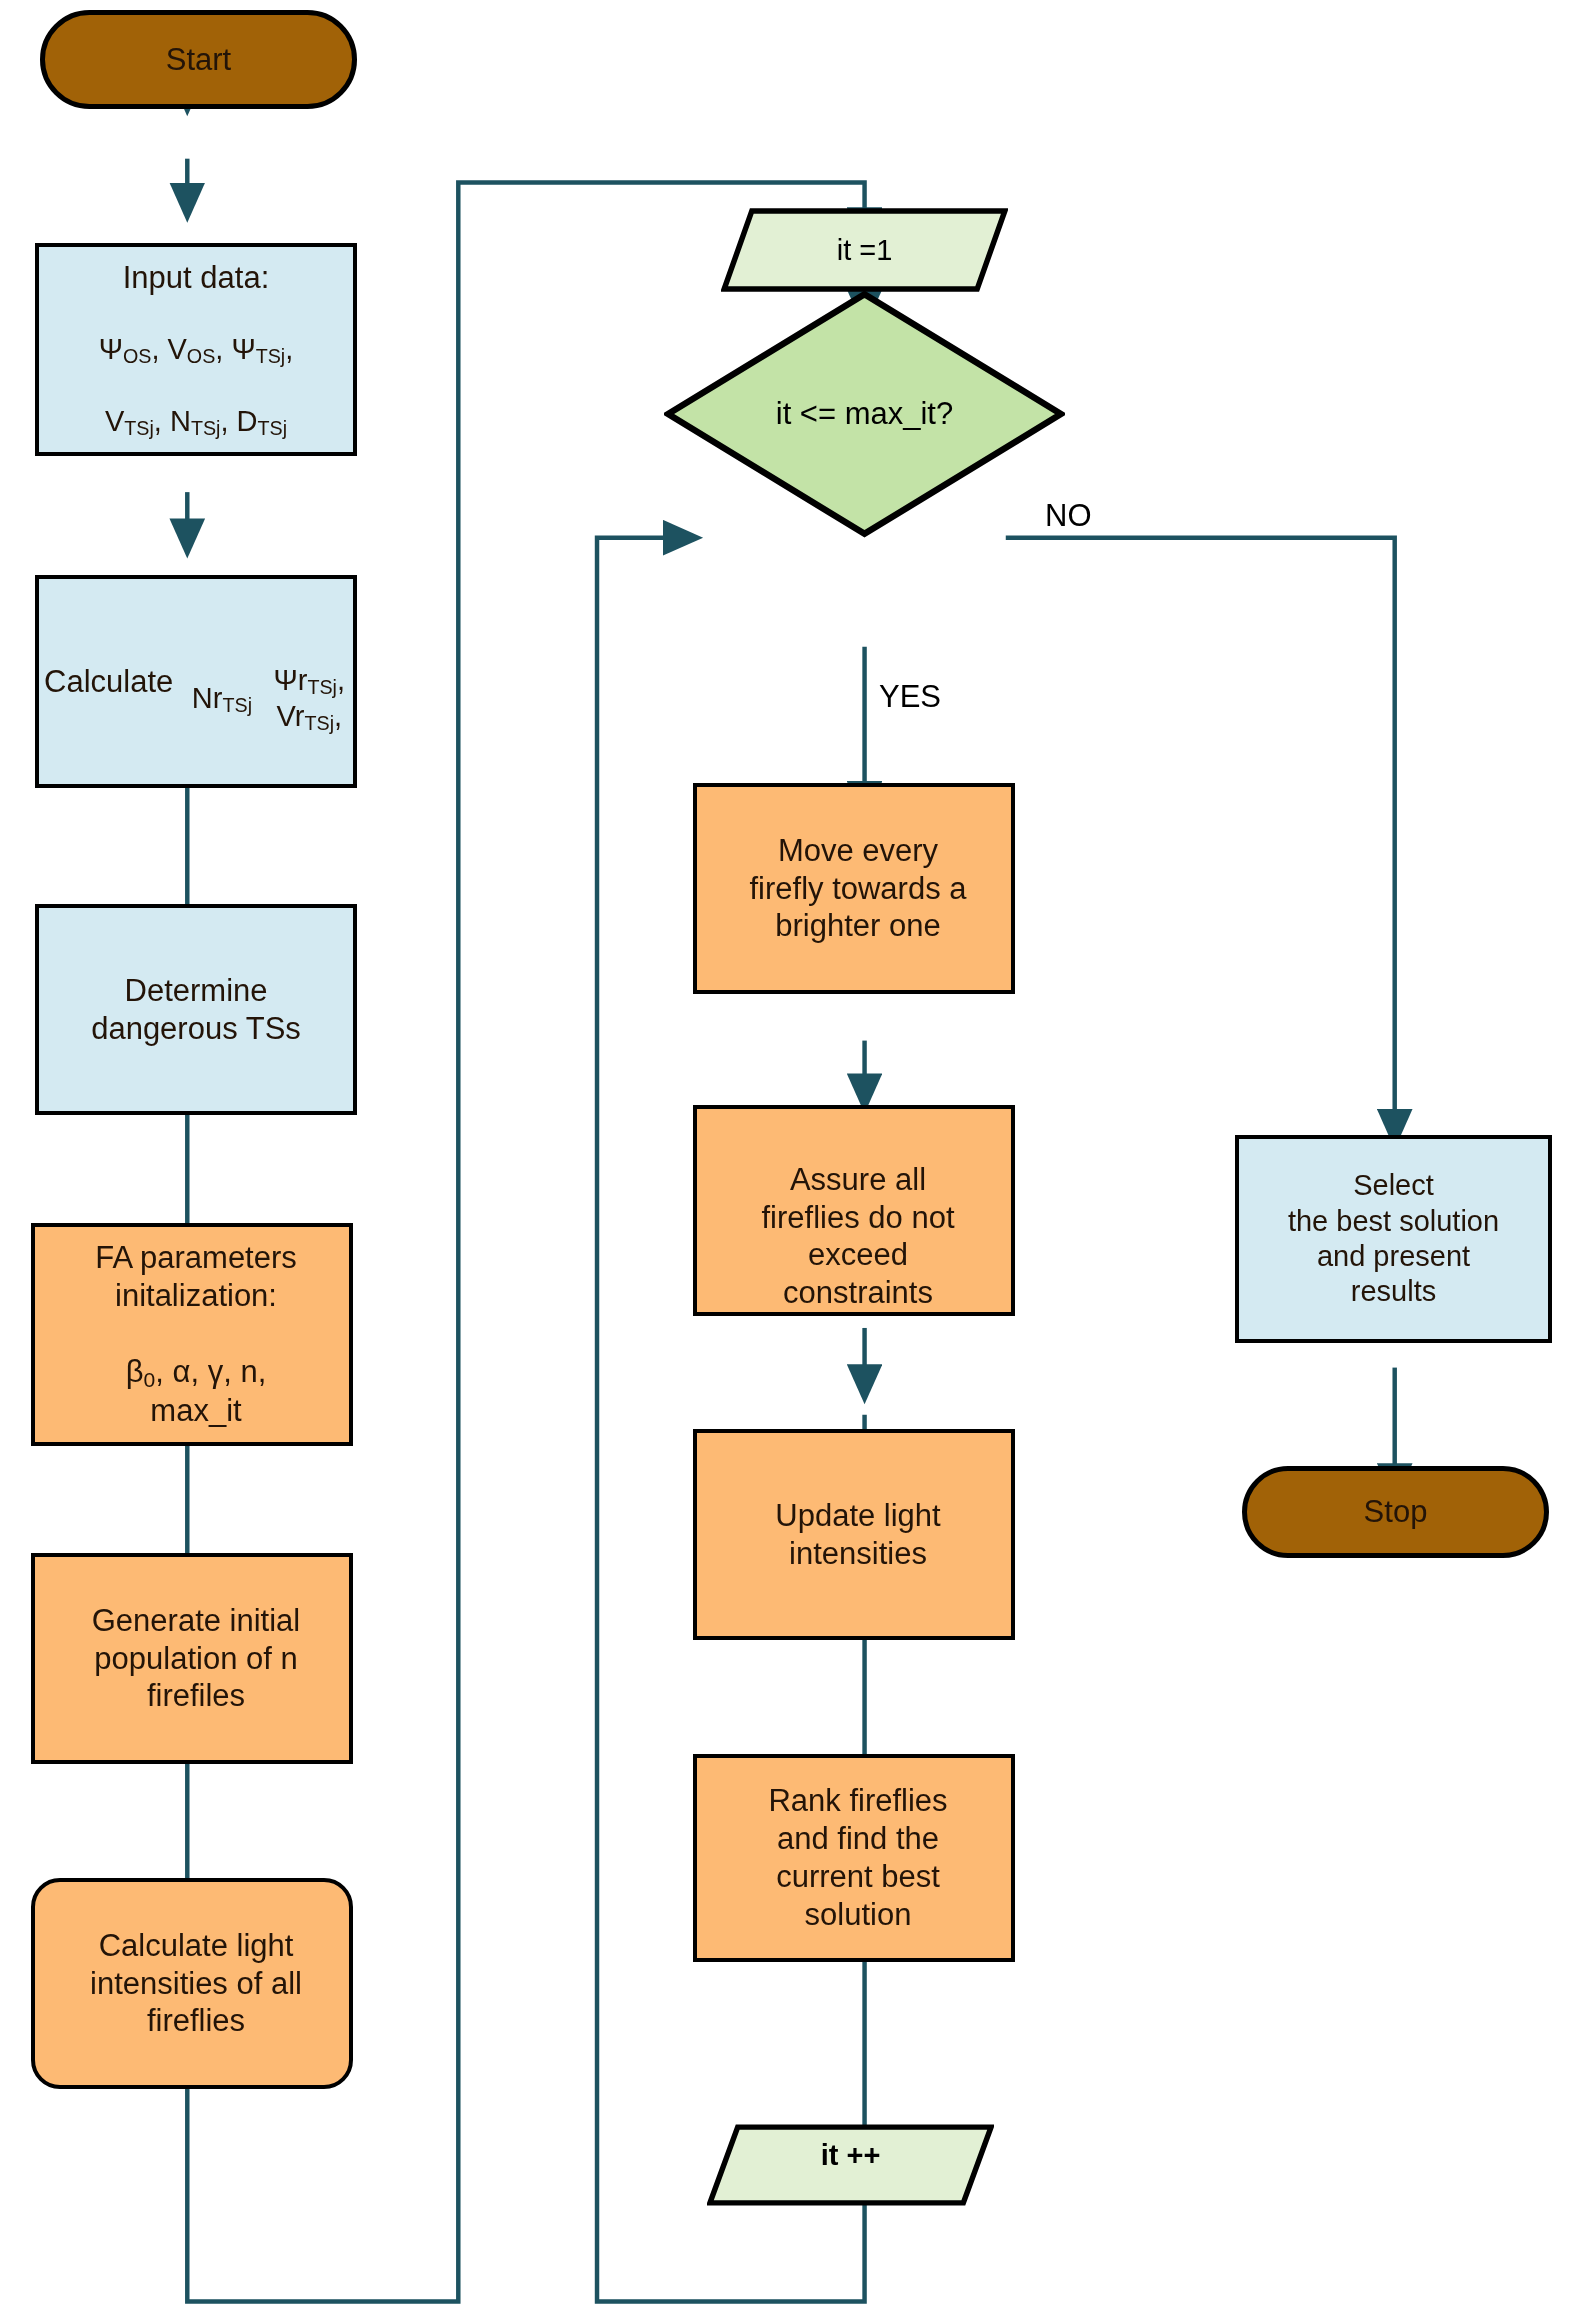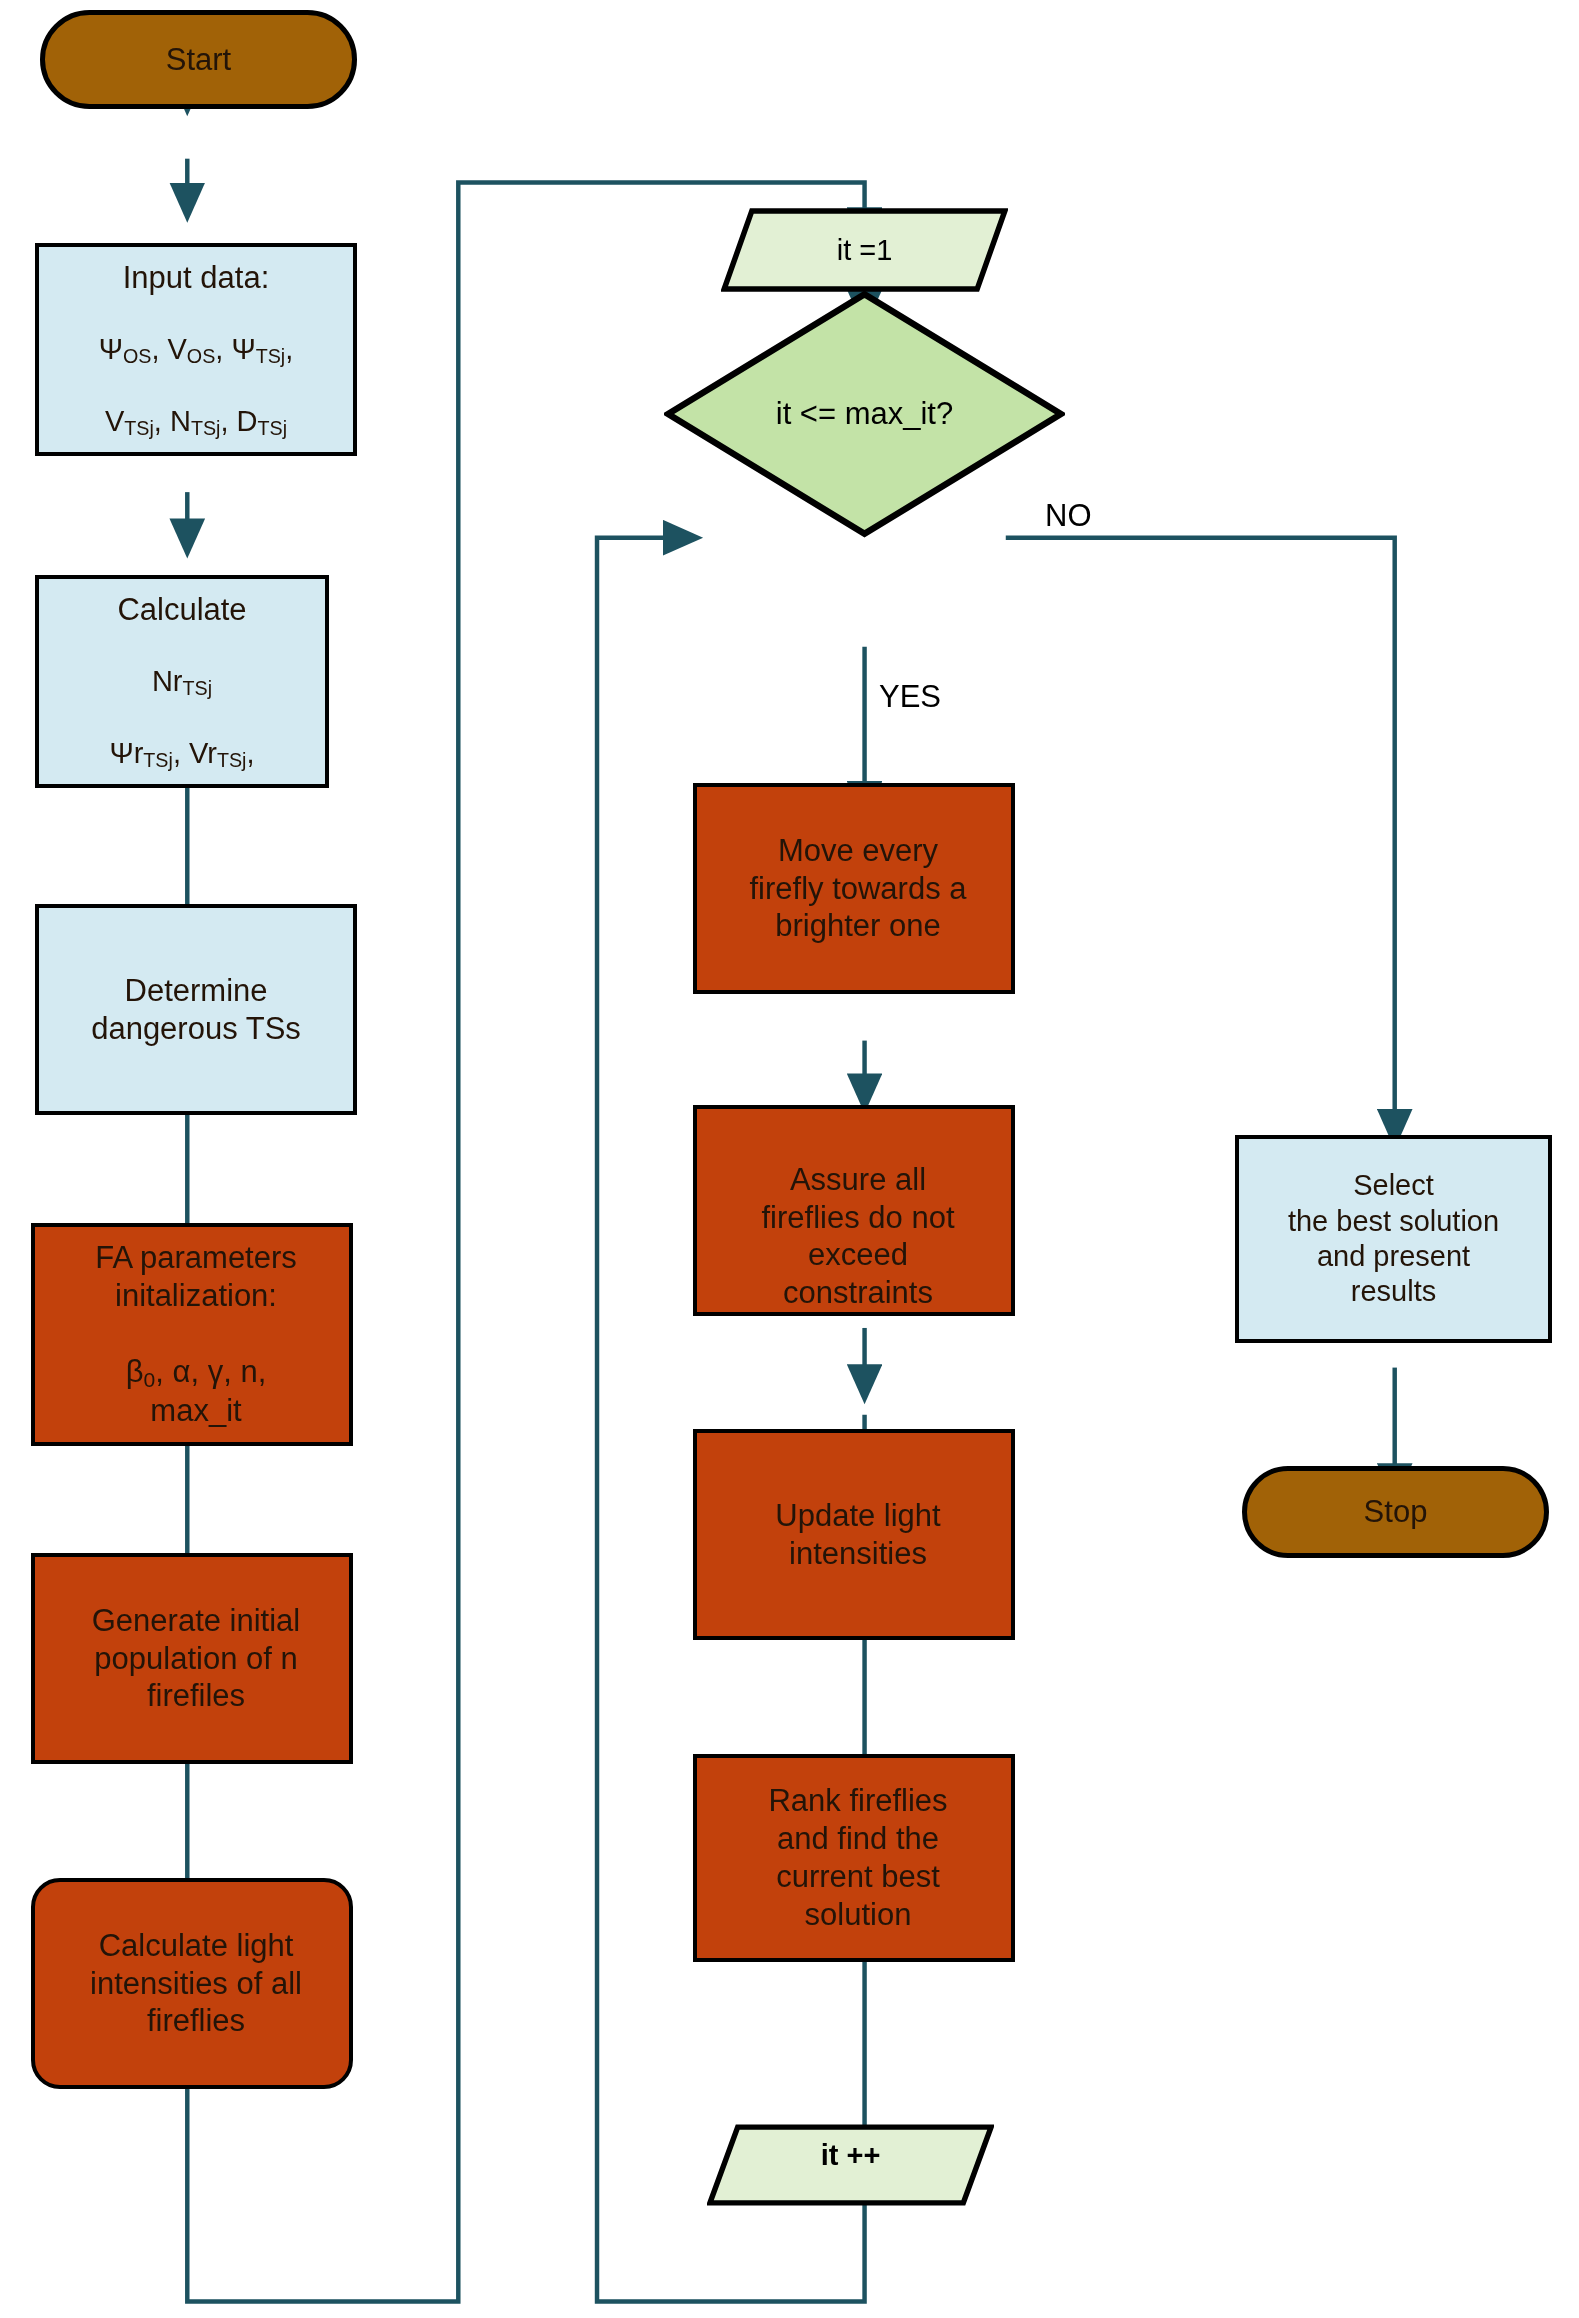--- a/index.html
+++ b/index.html
@@ -33,21 +33,21 @@
     align-items: center;
     justify-content: center;
     text-align: center;
     color: #231408;
     line-height: 1.22;
   }
   .rect {
     border: 4.5px solid #000000;
   }
   .fill-blue  { background: #d4eaf2; }
-  .fill-green { background: #c2410c; padding-left: 8px; }
+  .fill-green { background: #fdba74; padding-left: 8px; }
 
   .terminator {
     border: 5.4px solid #000000;
     border-radius: 59px;
     background: #a16207;
   }
 
   .node .txt {
     display: block;
     width: 100%;
@@ -164,21 +164,21 @@
   <div class="node rect fill-blue" style="left:35px; top:243px; width:322px; height:213px; flex-direction:column;">
     <span class="txt f62">Input data:</span>
     <span class="txt f58">
       <span>Ψ<sub>OS</sub>, V<sub>OS</sub>, Ψ<sub>TSj</sub>,</span>
     </span>
     <span class="txt f58">
       <span>V<sub>TSj</sub>, N<sub>TSj</sub>, D<sub>TSj</sub></span>
     </span>
   </div>
 
-  <div class="node rect fill-blue" style="left:35px; top:575px; width:294px; height:213px; flex-direction:column;">
+  <div class="node rect fill-blue" style="left:35px; top:575px; width:322px; height:213px; flex-direction:row;">
     <span class="txt f62">Calculate</span>
     <span class="txt f58">
       <span>Nr<sub>TSj</sub></span>
     </span>
     <span class="txt f58">
       <span>Ψr<sub>TSj</sub>, Vr<sub>TSj</sub>,</span>
     </span>
   </div>
 
   <div class="node rect fill-blue f62" style="left:35px; top:904px; width:322px; height:211px;">

